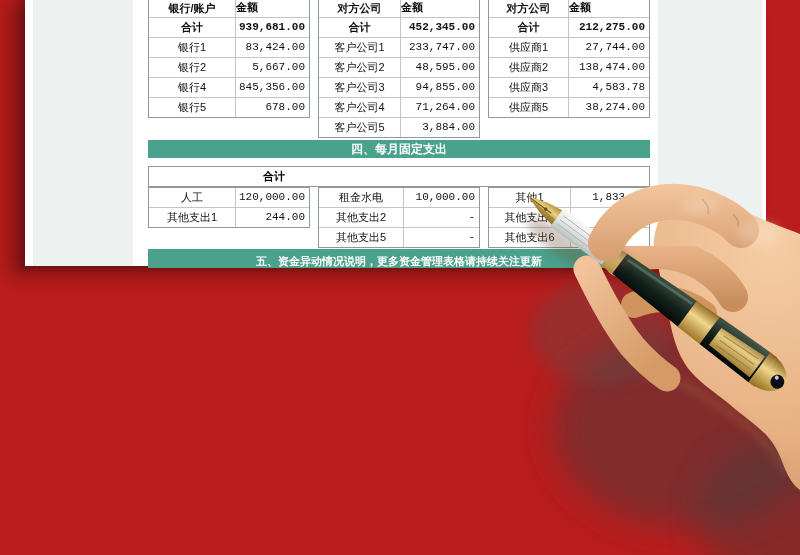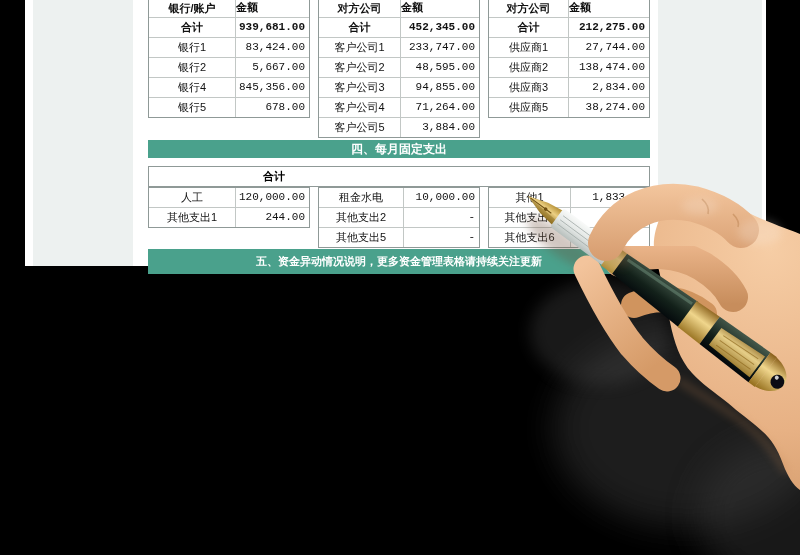--- a/index.html
+++ b/index.html
@@ -1,17 +1,17 @@
 <!DOCTYPE html>
 <html><head>
 <meta charset="utf-8">
 <style>
   html,body{margin:0;padding:0;}
   body{font-family:"Liberation Sans",sans-serif;}
-  #stage{position:relative;width:800px;height:555px;background:#000000;overflow:hidden;}
+  #stage{position:relative;width:800px;height:555px;background:#b91c1c;overflow:hidden;}
 
   
   .paper{position:absolute;left:25px;top:-8px;width:741px;height:274px;background:#ffffff;
          box-shadow:-14px 9px 16px rgba(0,0,0,.32), -4px 4px 5px rgba(0,0,0,.15);}
   .side-panel{position:absolute;top:0;height:274px;background:#edf1f0;}
   .panel-left{left:8px;width:100px;}
   .panel-right{left:633px;width:104px;}
 
   
   .tbl{position:absolute;background:#fff;border:1px solid #8f9997;box-sizing:border-box;}
@@ -24,21 +24,21 @@
   .th .td{font-weight:bold;height:18px;line-height:18px;}
   .bold-row .td{font-weight:bold;}
 
   .t-top{top:6px;}
   .t-bot{top:195px;}
 
   
   .band{position:absolute;left:123px;width:502px;background:#4aa18c;color:#fff;
         font-weight:bold;font-size:12px;text-align:center;box-sizing:border-box;}
   .band-4{top:148px;height:18px;line-height:18px;}
-  .band-5{top:257px;height:25px;overflow:hidden;}
+  .band-5{top:257px;height:19px;overflow:hidden;}
   .band-5 span{display:block;margin-top:7px;font-size:11px;line-height:11px;}
 
   
   .total-row{position:absolute;left:123px;top:174px;width:502px;height:21px;background:#fff;
              border:1px solid #8f9997;box-sizing:border-box;display:flex;}
   .total-row .t-lab{width:250px;text-align:center;font-weight:bold;font-size:11px;line-height:19px;}
   .total-row .t-val{flex:1;text-align:right;padding-right:4px;font-weight:bold;font-size:11px;line-height:19px;font-family:"DejaVu Serif",serif;margin-top:20px;}
 
   .hand-svg{position:absolute;left:0;top:0;pointer-events:none;}
 </style>
@@ -121,21 +121,21 @@
       <div class="tr">
         <div class="td lab" style="width:80px">供应商1</div>
         <div class="td num">27,744.00</div>
       </div>
       <div class="tr">
         <div class="td lab" style="width:80px">供应商2</div>
         <div class="td num">138,474.00</div>
       </div>
       <div class="tr">
         <div class="td lab" style="width:80px">供应商3</div>
-        <div class="td num">2,834.00</div>
+        <div class="td num">4,583.78</div>
       </div>
       <div class="tr">
         <div class="td lab" style="width:80px">供应商5</div>
         <div class="td num">38,274.00</div>
       </div>
     </div>
 
     <div class="band band-4">四、每月固定支出</div>
 
     <div class="total-row">

